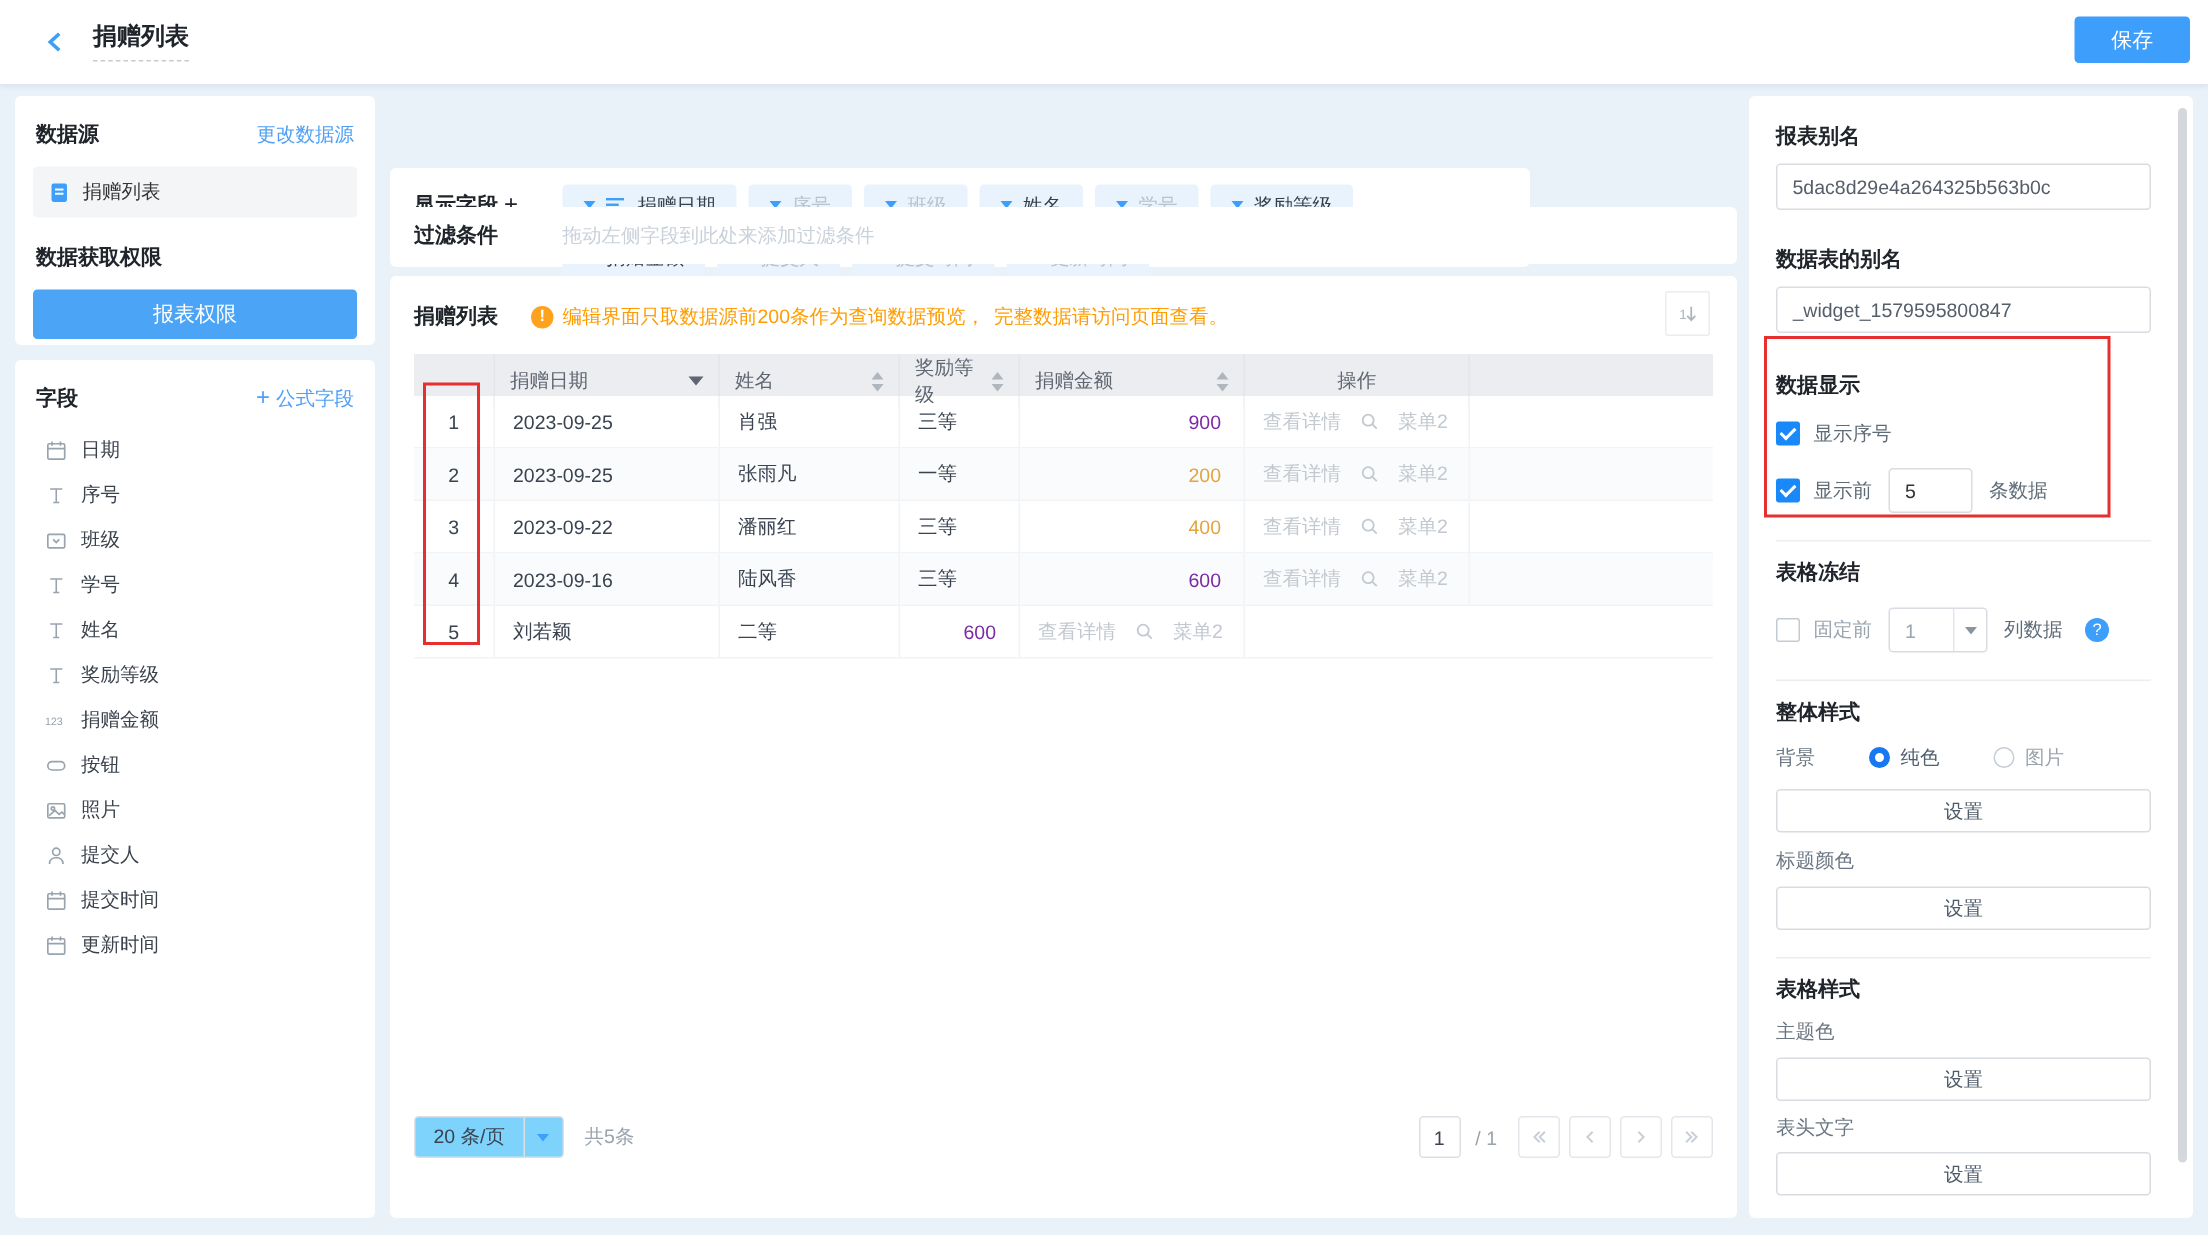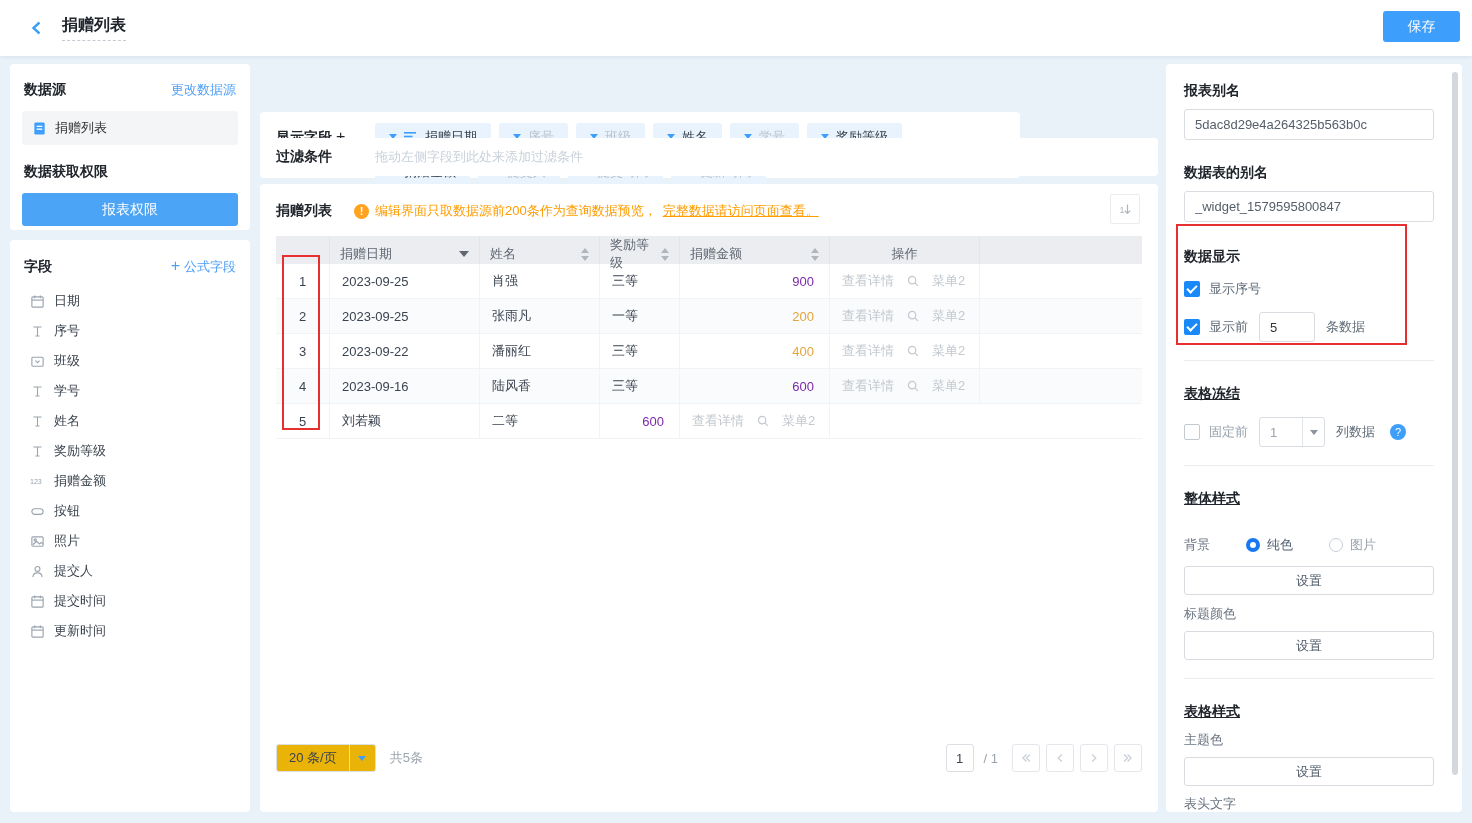--- a/index.html
+++ b/index.html
@@ -51,21 +51,21 @@
 
   .card-filter { left:260px; top:138px; width:898px; height:38px; padding:9px 16px; display:flex; align-items:center;}
   .filter-zone { flex:1; color:#C9D1DA; font-size:13px; }
 
   .card-table { left:260px; top:184px; width:898px; height:628px; padding:12px 16px; }
   .tbl-head { display:flex; align-items:center; height:30px; position:relative;}
   .tbl-title { font-size:14px; font-weight:bold; color:#20242B; margin-right:22px;}
   .notice { display:flex; align-items:center; gap:6px; color:#FF9C00; font-size:13px;}
   .warn-ic { width:15px; height:15px; border-radius:50%; background:#FFA21D; color:#fff; font-size:11px;
     font-weight:bold; display:flex; align-items:center; justify-content:center; flex:none;}
-  .notice-link { color:#FF9C00; text-decoration:underline; cursor:pointer;}
+  .notice-link { color:#FF9C00; cursor:pointer;}
   .sort-box { position:absolute; right:2px; top:-2px; width:30px; height:30px; border:1px solid #ECECEC;
     border-radius:2px; display:flex; align-items:center; justify-content:center; cursor:pointer; background:#fff;}
 
   .grid-row { display:grid; grid-template-columns:54px 150px 120px 80px 150px 150px 1fr; }
   .thead { margin-top:10px; background:#EBEDF0; height:28px; }
   .thead .th { display:flex; align-items:center; justify-content:space-between; padding:0 10px;
     color:#5F6671; font-size:13px; border-right:1px solid #E2E5E9; }
   .thead .th:last-child { border-right:none; }
   .th.center { justify-content:center; }
   .tri-desc { width:0; height:0; border-left:5px solid transparent; border-right:5px solid transparent;
@@ -80,56 +80,56 @@
     border-right:1px solid #F1F3F5; overflow:hidden;}
   .td:last-child { border-right:none; }
   .td.idx { justify-content:center; padding:0; }
   .td.amt { justify-content:flex-end; padding-right:15px; }
   .c-purple { color:#7B28A8; }
   .c-orange { color:#E3A43D; }
   .op-link { color:#C3C9D0; cursor:pointer; }
   .op-gap { width:12px; flex:none;}
 
   .pagination { position:absolute; left:16px; right:16px; bottom:40px; height:28px; display:flex; align-items:center;}
-  .psize { height:28px; border:1px solid #DCDFE3; border-radius:3px; display:flex; align-items:center; cursor:pointer; background:#eab308;}
+  .psize { height:28px; border:1px solid #DCDFE3; border-radius:3px; display:flex; align-items:center; cursor:pointer; background:#7dd3fc;}
   .psize .val { padding:0 12px; color:#3A4350; }
   .psize .arr { width:26px; height:100%; border-left:1px solid #DCDFE3; display:flex; align-items:center; justify-content:center;}
   .ptotal { margin-left:14px; color:#9BA3AC; }
   .pright { margin-left:auto; display:flex; align-items:center; gap:6px; }
   .pagebox { width:28px; height:28px; border:1px solid #DCDFE3; border-radius:3px; display:flex;
     align-items:center; justify-content:center; color:#3A4350; background:#fff;}
   .pof { color:#9BA3AC; margin:0 8px 0 4px; }
   .navbtn { width:28px; height:28px; border:1px solid #E3E6EA; border-radius:3px; background:#fff;
     display:flex; align-items:center; justify-content:center; cursor:pointer;}
 
   
   .rpanel { left:1166px; top:64px; width:296px; height:748px; padding:18px 28px 0 18px; overflow:hidden;}
   .p-title { font-size:14px; font-weight:bold; color:#20242B; }
   .p-input { margin-top:9px; width:250px; height:31px; border:1px solid #D9DCE0; border-radius:3px;
     padding:0 10px; font-size:13px; color:#555E69; font-family:inherit; background:#fff;}
-  .mt24 { margin-top:24px; } .mt26 { margin-top:26px; } .mt16 { margin-top:24px;text-decoration:underline; }
+  .mt24 { margin-top:24px; } .mt26 { margin-top:26px; } .mt16 { margin-top:12px; }
   .chk-row { display:flex; align-items:center; gap:9px; margin-top:14px; color:#5F6B77;}
   .cbox { width:16px; height:16px; border-radius:2px; flex:none; position:relative; cursor:pointer;}
   .cbox.on { background:#1989FA; }
   .cbox.on::after { content:""; position:absolute; left:5px; top:2px; width:4px; height:8px;
     border-right:2px solid #fff; border-bottom:2px solid #fff; transform:rotate(45deg);}
   .cbox.off { background:#fff; border:1px solid #C4CAD2; }
   .count-input { width:56px; height:30px; border:1px solid #D9DCE0; border-radius:3px; padding:0 10px;
     font-size:13px; color:#333; font-family:inherit; margin:0 2px;}
   .divider { height:1px; background:#EBEDF0; margin-top:18px; }
   .muted { color:#9AA4AE; }
   .mini-select { width:66px; height:30px; border:1px solid #D9DCE0; border-radius:3px; display:flex;
     align-items:center; background:#fff; cursor:pointer; margin:0 2px;}
   .mini-select .v { flex:1; padding-left:10px; color:#9AA4AE; }
   .mini-select .a { width:22px; height:100%; border-left:1px solid #E4E7EA; display:flex; align-items:center; justify-content:center;}
   .caret-gray { width:0; height:0; border-left:4px solid transparent; border-right:4px solid transparent;
     border-top:5px solid #8A939E; }
   .help-ic { width:16px; height:16px; border-radius:50%; background:#3D9EFB; color:#fff; font-size:11px;
     display:flex; align-items:center; justify-content:center; margin-left:6px; cursor:pointer;}
-  .radio-row { display:flex; align-items:center; margin-top:28px; color:#6B7683;}
+  .radio-row { display:flex; align-items:center; margin-top:12px; color:#6B7683;}
   .radio { width:14px; height:14px; border-radius:50%; flex:none; cursor:pointer;}
   .radio.on { border:4px solid #1778F2; background:#fff; }
   .radio.off { border:1px solid #C8CED6; background:#fff; }
   .rlabel-on { margin-left:7px; color:#515F70; }
   .rlabel-off { margin-left:7px; color:#9AA3AD; }
   .set-btn { margin-top:8px; width:250px; height:29px; border:1px solid #D8DBE0; border-radius:3px;
     background:#fff; color:#4E5A68; font-size:13px; font-family:inherit; display:block;}
   .sub-label { margin-top:10px; color:#6B7683; }
   .rp-scrollbar { position:absolute; right:4px; top:8px; width:6px; height:94%; background:#D4D8DD; border-radius:3px;}
 

